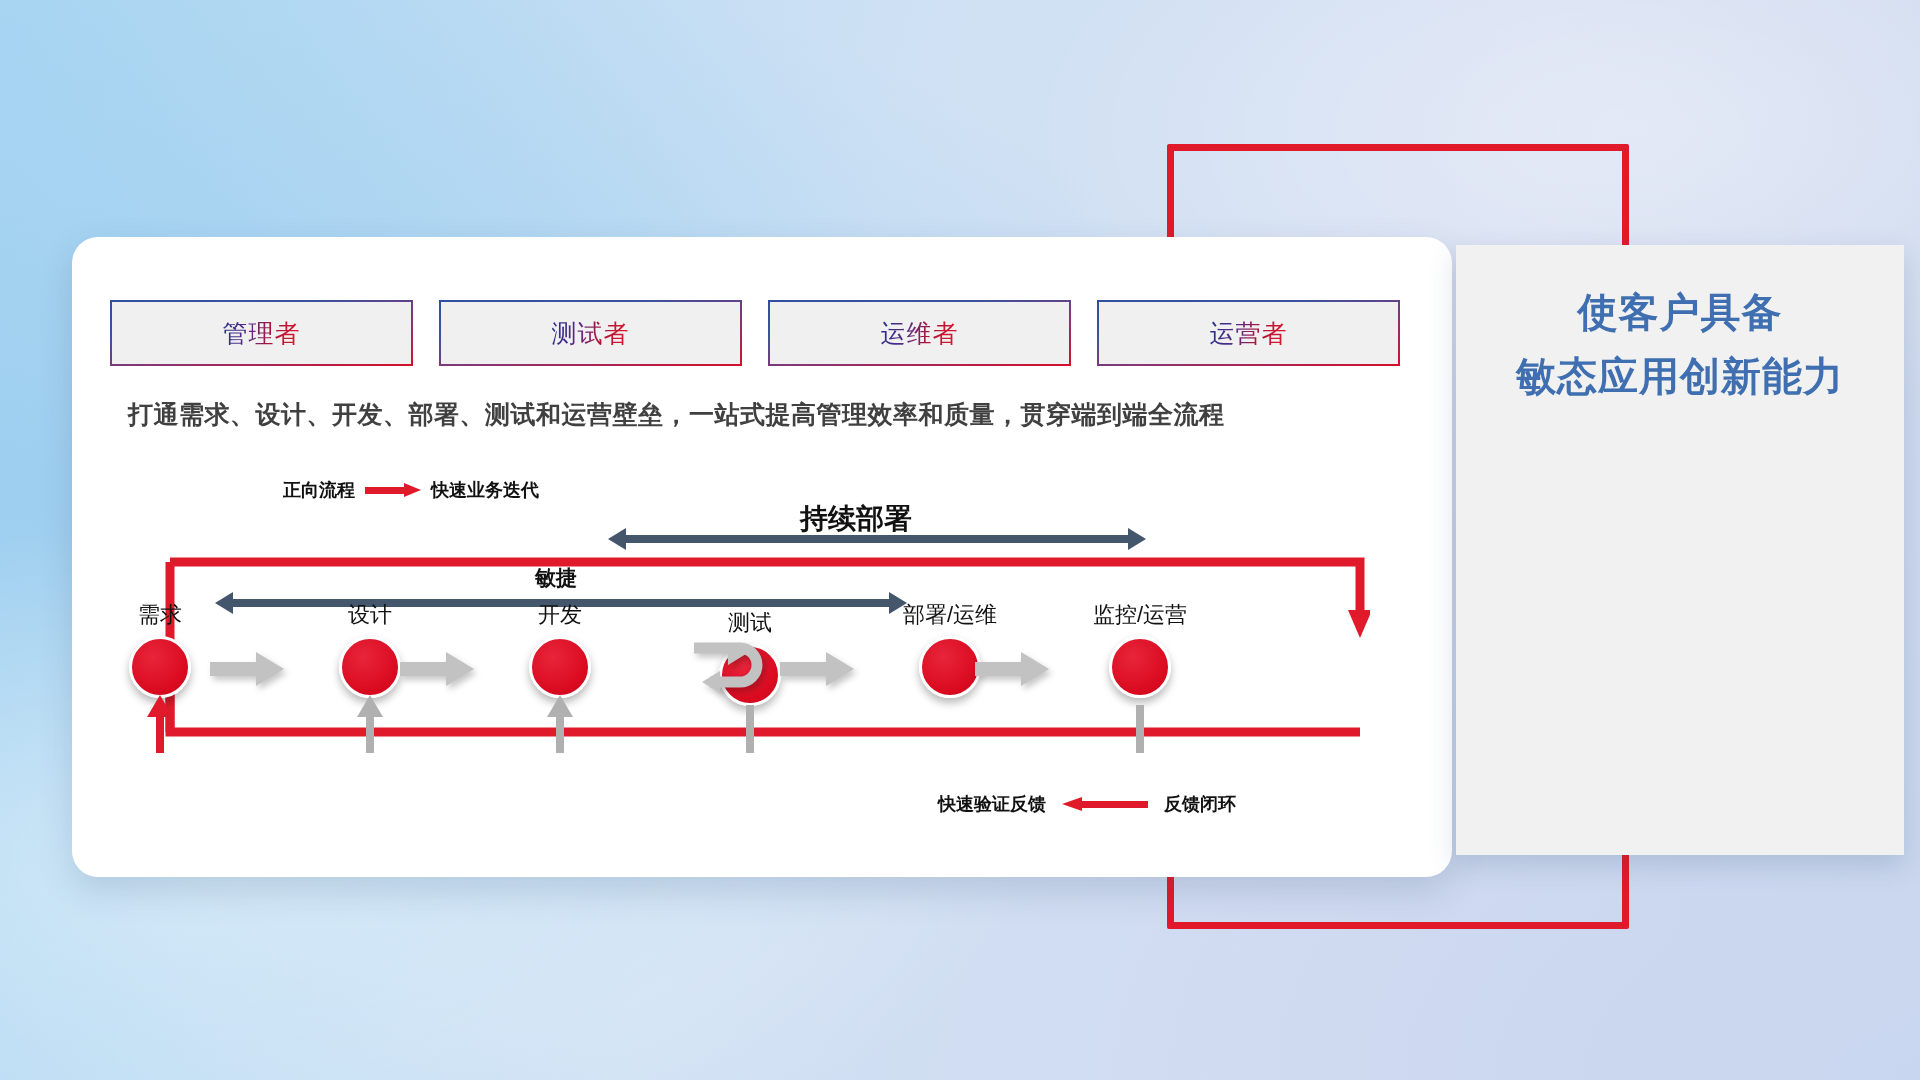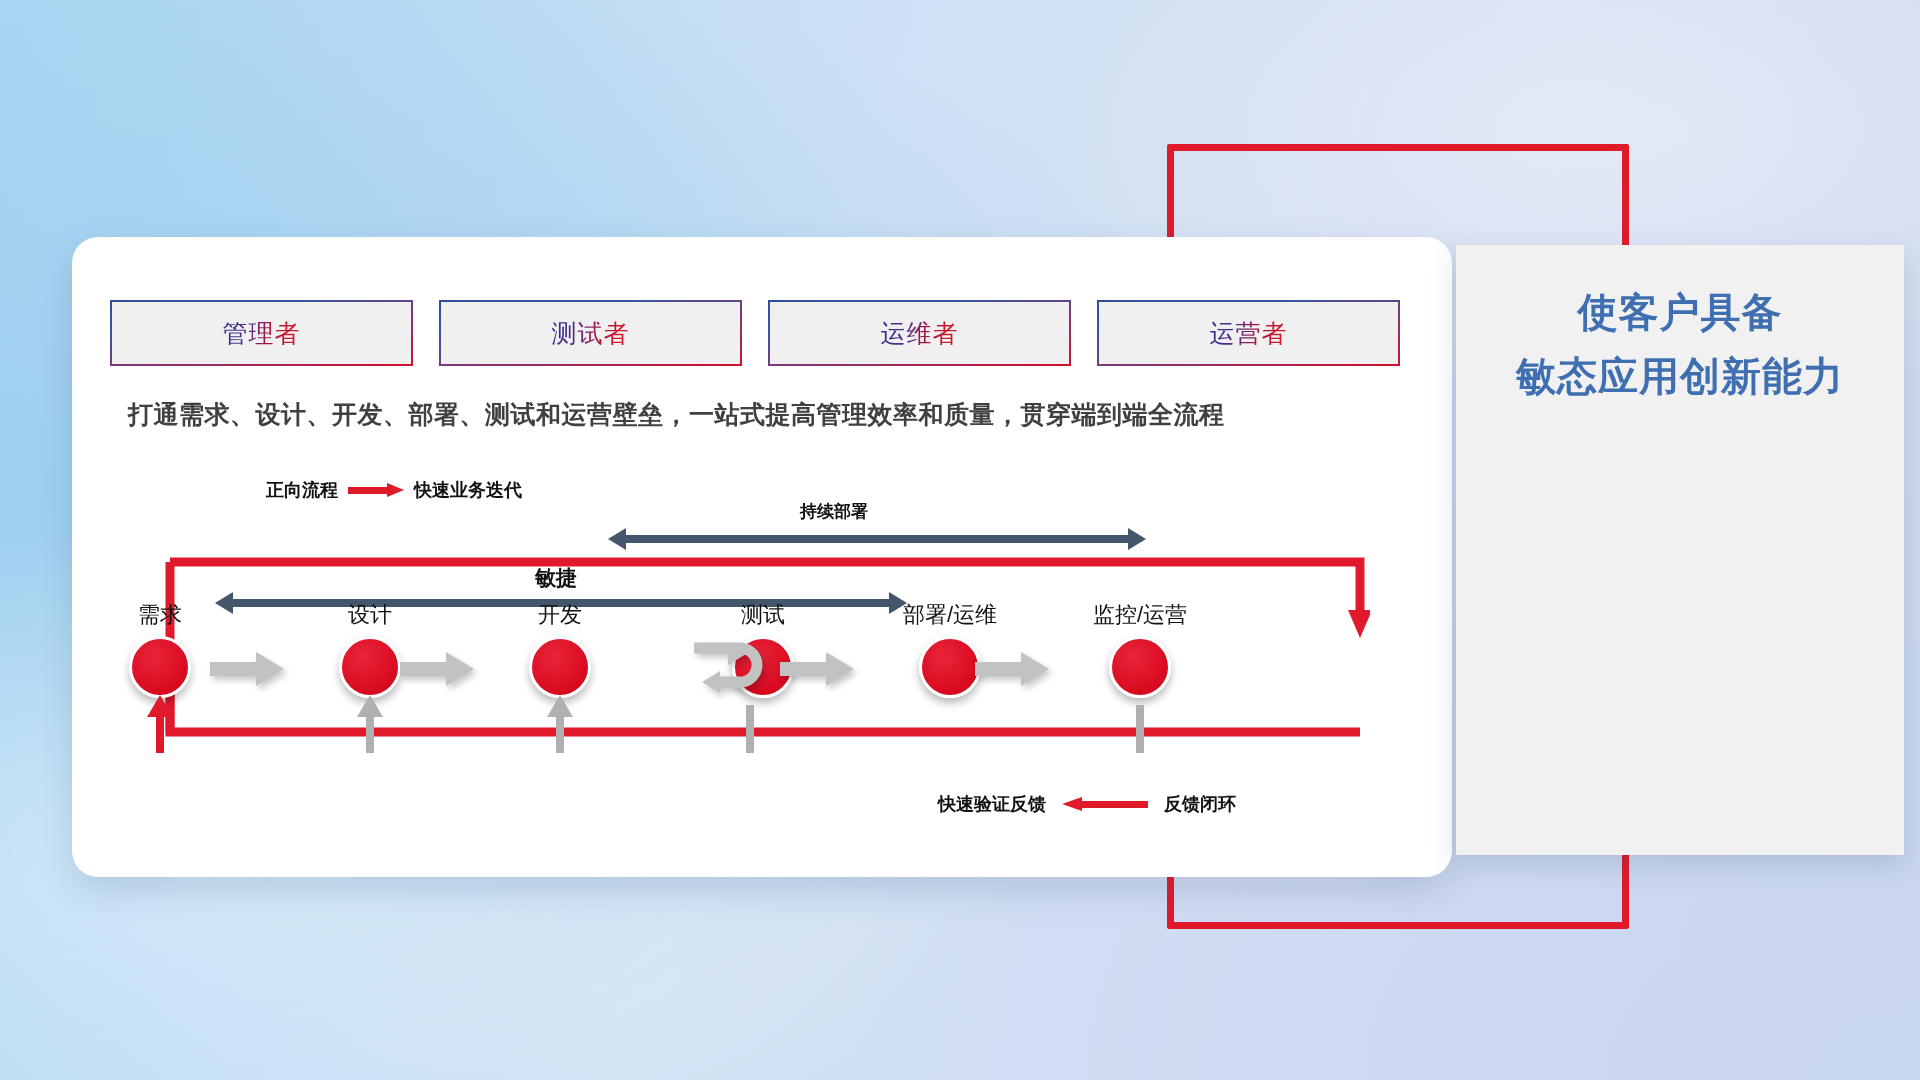--- a/index.html
+++ b/index.html
@@ -63,41 +63,41 @@
 
   
   #desc{
     position:absolute;left:128px;top:398px;width:1310px;
     font-size:25px;font-weight:700;color:#404040;letter-spacing:.5px;
     white-space:nowrap;
   }
 
   
   #legend-forward{
-    position:absolute;left:266px;top:478px;
+    position:absolute;left:283px;top:478px;
     display:flex;align-items:center;gap:10px;
   }
   .legend-txt{font-size:18px;font-weight:700;color:#111;white-space:nowrap;}
   .legend-arrow-r{position:relative;width:56px;height:14px;}
   .legend-arrow-r .shaft{position:absolute;left:0;top:4px;width:40px;height:7px;background:#e01a2b;}
   .legend-arrow-r .head{
     position:absolute;right:0;top:0;width:0;height:0;
     border-top:7px solid transparent;border-bottom:7px solid transparent;
     border-left:17px solid #e01a2b;
   }
   .legend-arrow-l{position:relative;width:86px;height:14px;}
   .legend-arrow-l .shaft{position:absolute;right:0;top:4px;width:66px;height:7px;background:#e01a2b;}
   .legend-arrow-l .head{
     position:absolute;left:0;top:0;width:0;height:0;
     border-top:7px solid transparent;border-bottom:7px solid transparent;
     border-right:20px solid #e01a2b;
   }
 
   
-  #cd-label{position:absolute;left:800px;top:500px;font-size:17px;font-weight:700;color:#111;}
+  #cd-label{position:absolute;left:800px;top:500px;font-size:28px;font-weight:700;color:#111;}
   #cd-arrow{position:absolute;left:608px;top:528px;width:538px;height:22px;}
   #agile-label{position:absolute;left:535px;top:564px;font-size:21px;font-weight:700;color:#111;}
   #agile-arrow{position:absolute;left:215px;top:592px;width:692px;height:22px;}
   .dbl-arrow{position:relative;}
   .dbl-arrow .bar{position:absolute;left:16px;right:16px;top:7px;height:8px;background:#44566b;}
   .dbl-arrow .ahead-l{
     position:absolute;left:0;top:0;width:0;height:0;
     border-top:11px solid transparent;border-bottom:11px solid transparent;
     border-right:18px solid #44566b;
   }
@@ -224,21 +224,21 @@
     <div class="stage-dot"></div>
   </div>
   <div class="stage" style="left:185px;">
     <div class="stage-label">设计</div>
     <div class="stage-dot"></div>
   </div>
   <div class="stage" style="left:375px;">
     <div class="stage-label">开发</div>
     <div class="stage-dot"></div>
   </div>
-  <div class="stage" style="left:578px;">
+  <div class="stage" style="left:565px;margin-top:8px;">
     <div class="stage-label">测试</div>
     <div class="stage-dot"></div>
   </div>
   <div class="stage" style="left:765px;">
     <div class="stage-label">部署/运维</div>
     <div class="stage-dot"></div>
   </div>
   <div class="stage" style="left:955px;">
     <div class="stage-label">监控/运营</div>
     <div class="stage-dot"></div>

